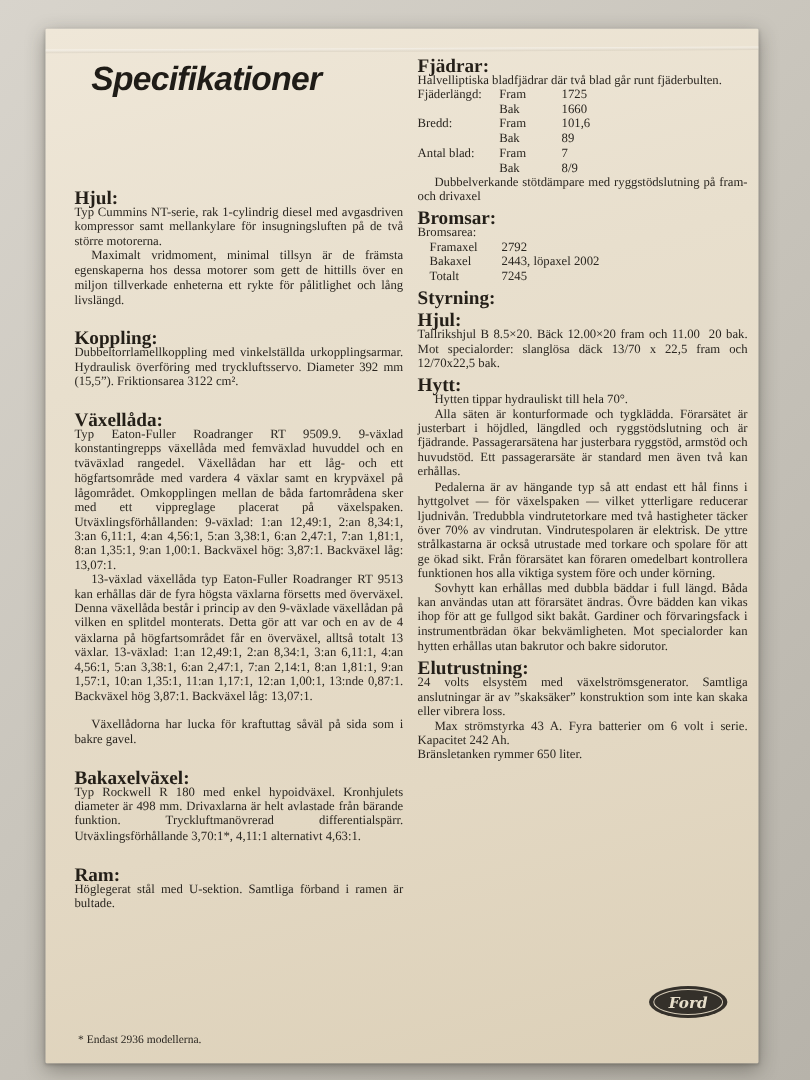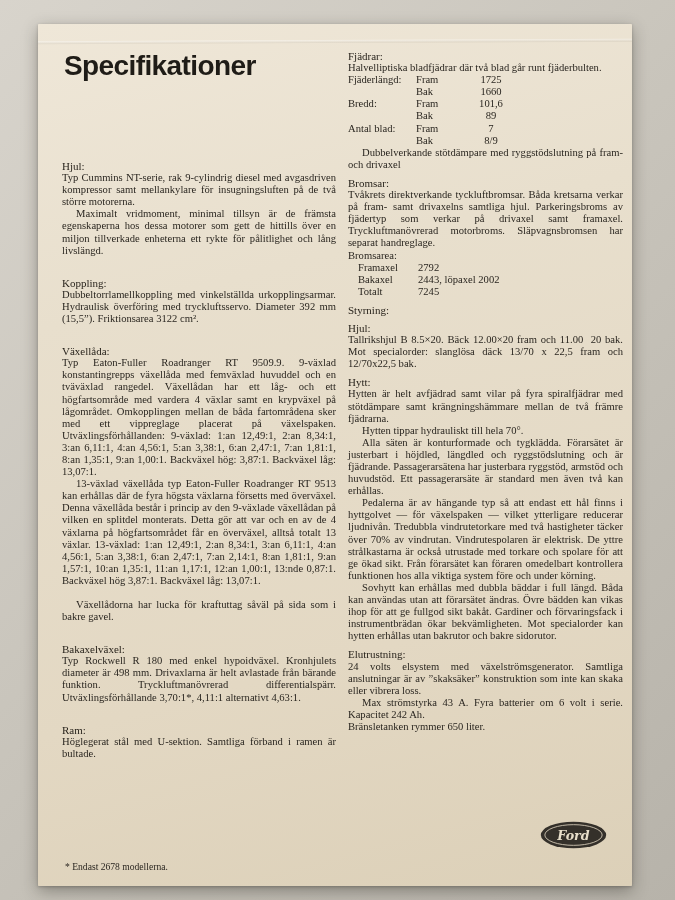--- a/index.html
+++ b/index.html
@@ -20,52 +20,53 @@
   }
   .crease {
     position: absolute;
     left: 0; top: 16px;
     width: 100%; height: 3px;
     background: linear-gradient(180deg, rgba(255,255,255,0.45), rgba(120,110,90,0.12));
     transform: rotate(-0.25deg);
   }
   .page-title {
     position: absolute;
-    left: 26px; top: 26px;
+    left: 38px; top: 26px;
     font-family: "Liberation Sans", sans-serif;
     font-weight: 700;
     font-size: 28px;
     letter-spacing: -0.6px;
     color: #1f1c17;
+    font-style: italic;
   }
   .col {
     position: absolute;
     font-size: 10.6px;
     line-height: 12.1px;
     color: #2a2620;
     text-align: justify;
   }
   .col-left  { left: 24px;  top: 136px; width: 274px; }
   .col-right { left: 310px; top: 26px;  width: 275px; }
   .section { margin-bottom: 20px; }
   .col-right .section { margin-bottom: 6px; }
   h3.heading {
-    font-size: 11px;
-    font-weight: 400;
+    font-size: 16px;
+    font-weight: 700;
     color: #241f18;
   }
   p.para { }
   p.ind { text-indent: 14px; }
   p.gap-above { margin-top: 12px; }
   .spec-table { width: 100%; }
   .spec-row {
     display: grid;
     grid-template-columns: 68px 52px 46px;
   }
-  .spec-row .val { text-align: center; }
+  .spec-row .val { text-align: left; }
   .brems-row {
     display: grid;
     grid-template-columns: 60px auto;
     padding-left: 10px;
   }
   .footnote {
     position: absolute;
     left: 27px; bottom: 14px;
     font-size: 9.6px;
     color: #2a2620;
@@ -81,21 +82,21 @@
 
 <div class="paper">
   <div class="crease"></div>
 
   <div class="page-title">Specifikationer</div>
 
   <div class="col col-left">
 
     <div class="section">
       <h3 class="heading">Hjul:</h3>
-      <p class="para">Typ Cummins NT-serie, rak 9-cylindrig diesel med avgasdriven kompressor samt mellankylare för insugningsluften på de två större motorerna.</p>
+      <p class="para">Typ Cummins NT-serie, rak 1-cylindrig diesel med avgasdriven kompressor samt mellankylare för insugningsluften på de två större motorerna.</p>
       <p class="para ind">Maximalt vridmoment, minimal tillsyn är de främsta egenskaperna hos dessa motorer som gett de hittills över en miljon tillverkade enheterna ett rykte för pålitlighet och lång livslängd.</p>
     </div>
 
     <div class="section">
       <h3 class="heading">Koppling:</h3>
       <p class="para">Dubbeltorrlamellkoppling med vinkelställda urkopplingsarmar. Hydraulisk överföring med tryckluftsservo. Diameter 392 mm (15,5”). Friktionsarea 3122 cm².</p>
     </div>
 
     <div class="section">
       <h3 class="heading">Växellåda:</h3>
@@ -151,21 +152,20 @@
           <span></span>
           <span>Bak</span>
           <span class="val">8/9</span>
         </div>
       </div>
       <p class="para ind">Dubbelverkande stötdämpare med ryggstödslutning på fram- och drivaxel</p>
     </div>
 
     <div class="section">
       <h3 class="heading">Bromsar:</h3>
-      <p class="para">Tvåkrets direktverkande tyckluftbromsar. Båda kretsarna verkar på fram- samt drivaxelns samtliga hjul. Parkeringsbroms av fjädertyp som verkar på drivaxel samt framaxel. Tryckluftmanövrerad motorbroms. Släpvagnsbromsen har separat handreglage.</p>
       <div>Bromsarea:</div>
       <div>
         <div class="brems-row">
           <span>Framaxel</span>
           <span>2792</span>
         </div>
         <div class="brems-row">
           <span>Bakaxel</span>
           <span>2443, löpaxel 2002</span>
         </div>
@@ -180,36 +180,35 @@
       <h3 class="heading">Styrning:</h3>
     </div>
 
     <div class="section">
       <h3 class="heading">Hjul:</h3>
       <p class="para">Tallrikshjul B 8.5×20. Bäck 12.00×20 fram och 11.00&nbsp;&nbsp;20 bak. Mot specialorder: slanglösa däck 13/70 x 22,5 fram och 12/70x22,5 bak.</p>
     </div>
 
     <div class="section">
       <h3 class="heading">Hytt:</h3>
-      <p class="para">Hytten är helt avfjädrad samt vilar på fyra spiralfjädrar med stötdämpare samt krängningshämmare mellan de två främre fjädrarna.</p>
       <p class="para ind">Hytten tippar hydrauliskt till hela 70°.</p>
       <p class="para ind">Alla säten är konturformade och tygklädda. Förarsätet är justerbart i höjdled, längdled och ryggstödslutning och är fjädrande. Passagerarsätena har justerbara ryggstöd, armstöd och huvudstöd. Ett passagerarsäte är standard men även två kan erhållas.</p>
       <p class="para ind">Pedalerna är av hängande typ så att endast ett hål finns i hyttgolvet — för växelspaken — vilket ytterligare reducerar ljudnivån. Tredubbla vindrutetorkare med två hastigheter täcker över 70% av vindrutan. Vindrutespolaren är elektrisk. De yttre strålkastarna är också utrustade med torkare och spolare för att ge ökad sikt. Från förarsätet kan föraren omedelbart kontrollera funktionen hos alla viktiga system före och under körning.</p>
       <p class="para ind">Sovhytt kan erhållas med dubbla bäddar i full längd. Båda kan användas utan att förarsätet ändras. Övre bädden kan vikas ihop för att ge fullgod sikt bakåt. Gardiner och förvaringsfack i instrumentbrädan ökar bekvämligheten. Mot specialorder kan hytten erhållas utan bakrutor och bakre sidorutor.</p>
     </div>
 
     <div class="section">
       <h3 class="heading">Elutrustning:</h3>
       <p class="para">24 volts elsystem med växelströmsgenerator. Samtliga anslutningar är av ”skaksäker” konstruktion som inte kan skaka eller vibrera loss.</p>
       <p class="para ind">Max strömstyrka 43 A. Fyra batterier om 6 volt i serie. Kapacitet 242 Ah.</p>
       <p class="para">Bränsletanken rymmer 650 liter.</p>
     </div>
 
   </div>
 
-  <div class="footnote">* Endast 2678 modellerna.</div>
+  <div class="footnote">* Endast 2936 modellerna.</div>
 
   <svg class="ford-logo" viewBox="0 0 100 42">
     <ellipse cx="50" cy="21" rx="49" ry="20" fill="#34302a"></ellipse>
     <ellipse cx="50" cy="21" rx="43" ry="15.5" fill="none" stroke="#d6ccb8" stroke-width="1.3"></ellipse>
     <text x="50" y="28" text-anchor="middle" font-family="DejaVu Serif, serif" font-style="italic" font-weight="bold" font-size="19" fill="#e7deca">Ford</text>
   </svg>
 </div>
 
 </body></html>

